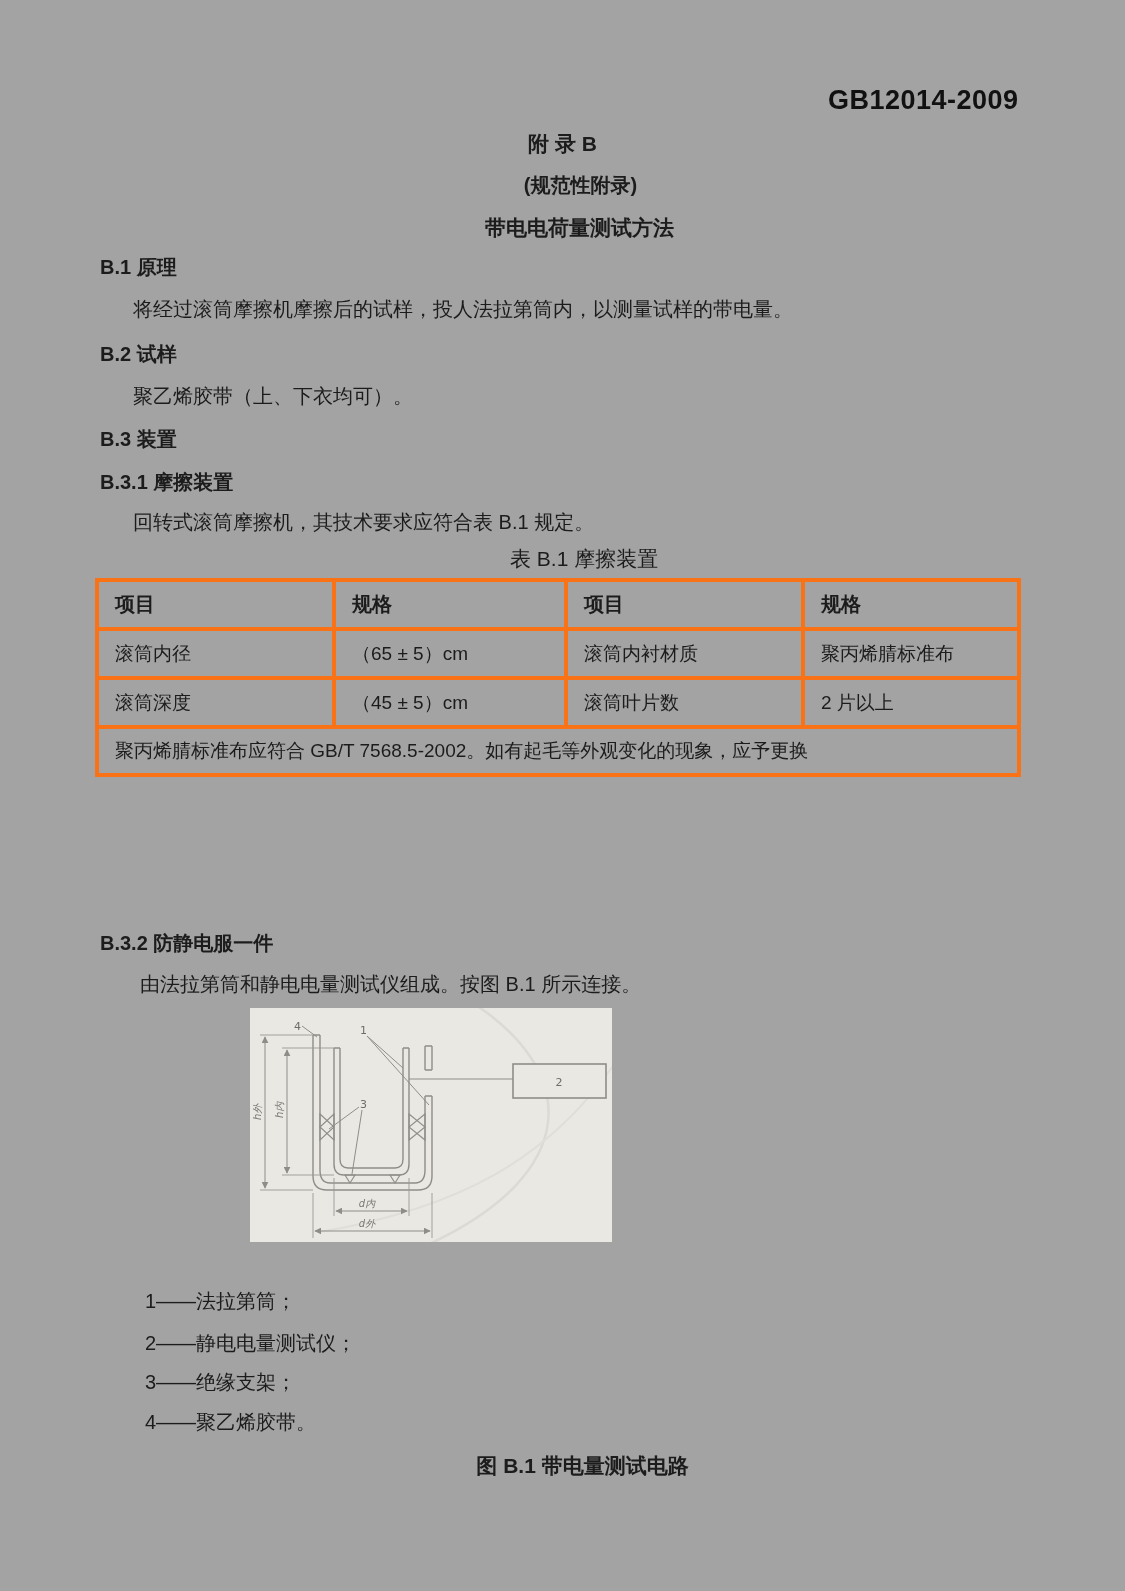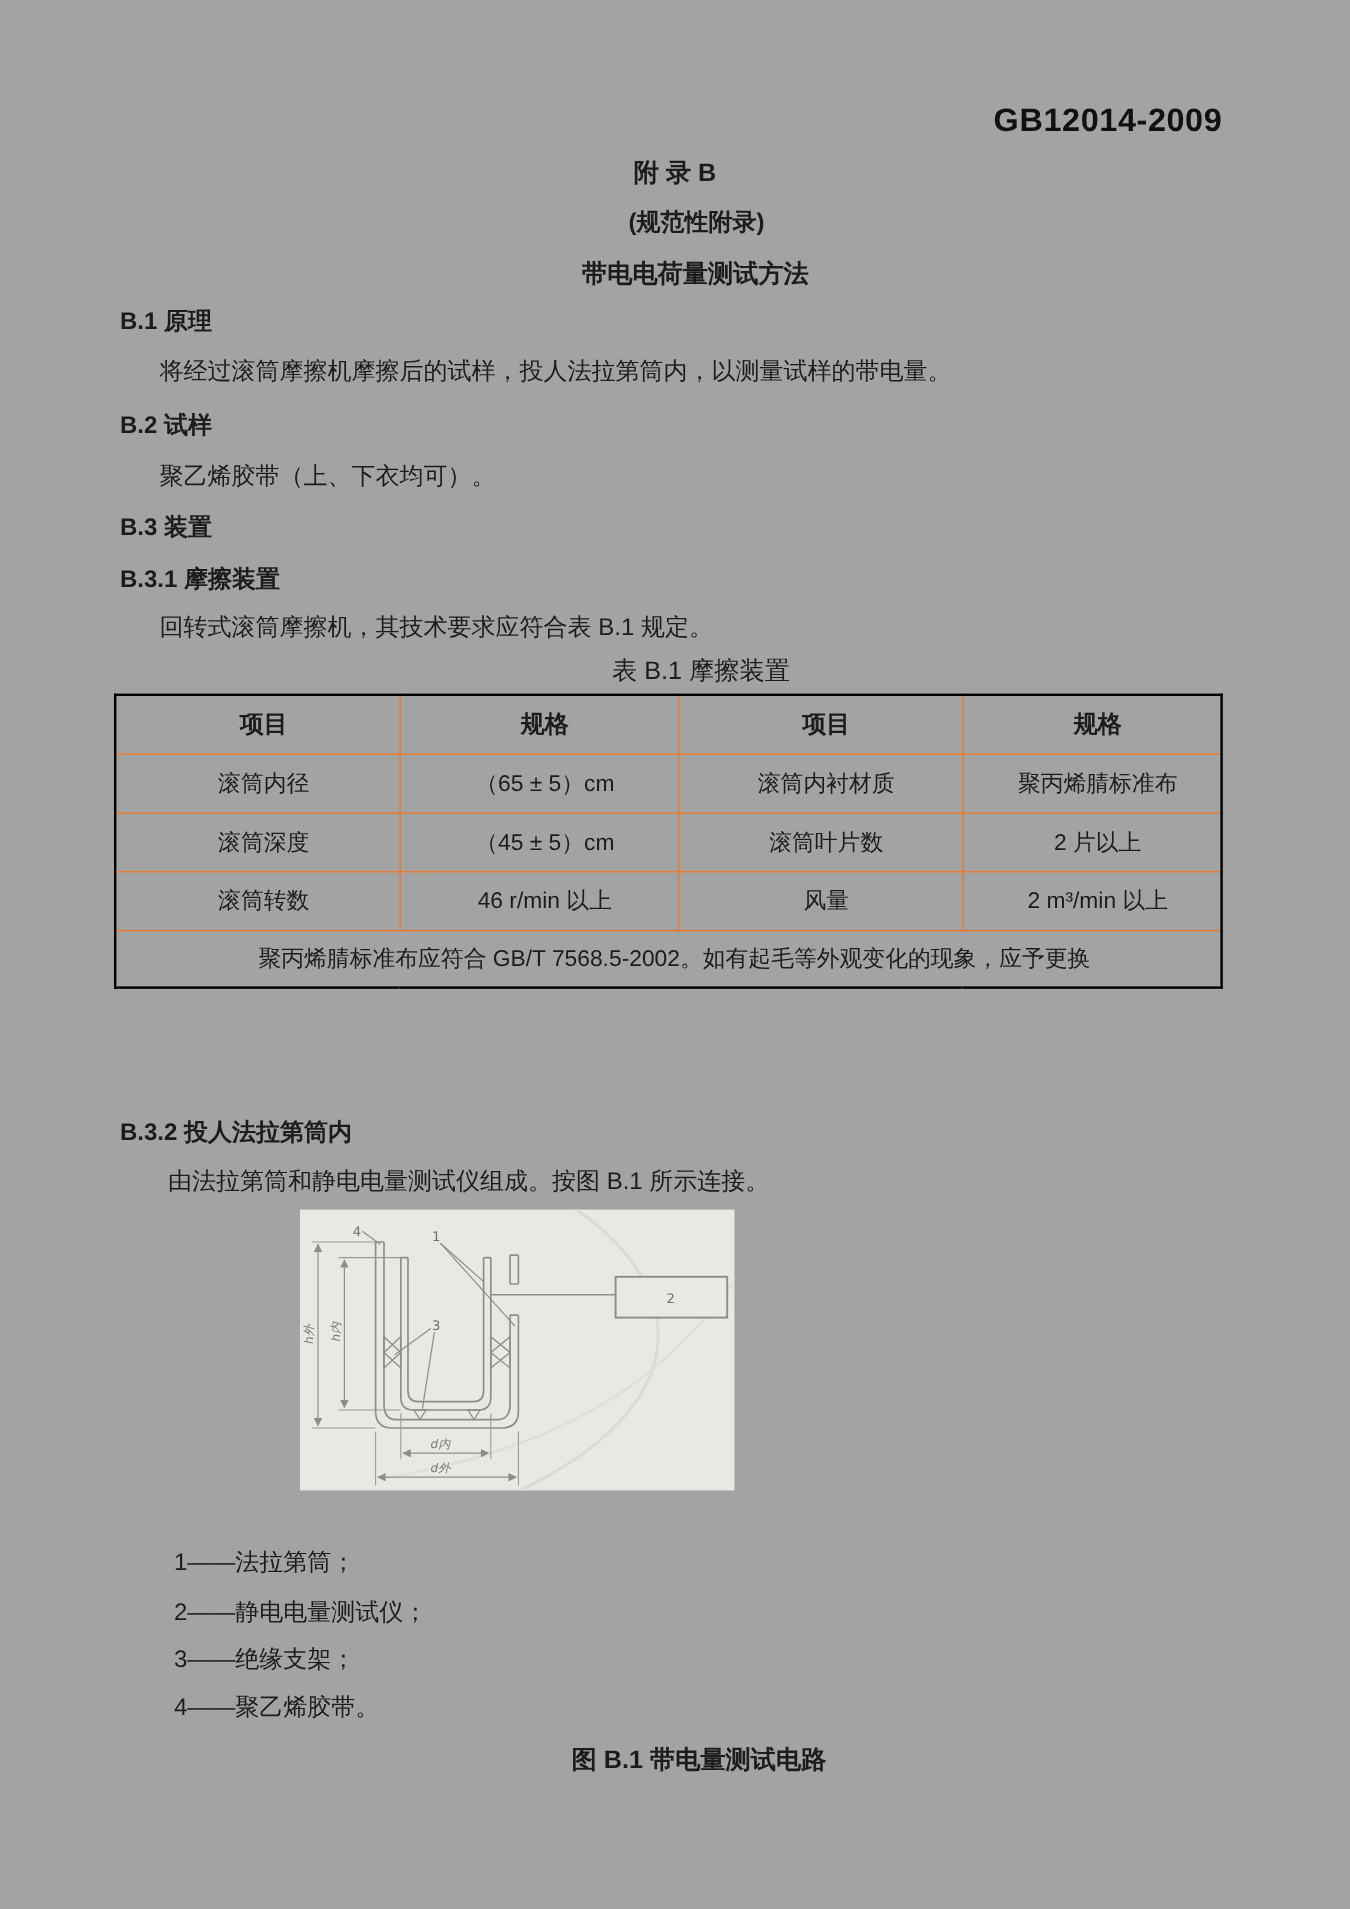--- a/index.html
+++ b/index.html
@@ -8,21 +8,21 @@
     font-family:"Liberation Sans","DejaVu Sans",sans-serif;color:#1c1c1c;overflow:hidden;
   }
   .abs{position:absolute;}
   .std-code{font-size:27px;font-weight:700;letter-spacing:.5px;color:#111;}
   .chead{left:0;right:0;text-align:center;font-weight:700;}
   .sec-h{font-size:20px;font-weight:700;}
   .para{font-size:20px;}
   .tbl-caption{font-size:21px;}
   table.spec{border-collapse:collapse;table-layout:fixed;}
   table.spec td,table.spec th{
-    border:1px solid #f97316;font-weight:400;text-align:center;vertical-align:middle;
+    border:4px solid #f97316;font-weight:400;text-align:left;vertical-align:middle;
     padding:0 6px 0 16px;font-size:19px;color:#1c1c1c;
   }
   table.spec th{font-size:20px;font-weight:700;}
   table.spec{border:2px solid #000;}
   td.footnote{font-weight:700;font-size:20px;padding-left:10px;}
   .figure-box{background:#eae8e3;}
   .legend-line{font-size:20px;}
   .fig-caption{left:0;right:0;text-align:center;font-size:21px;font-weight:700;padding-left:40px;}
   svg text{font-family:"DejaVu Sans","Liberation Sans",sans-serif;}
 </style>
@@ -69,33 +69,27 @@
       <td>（65 ± 5）cm</td>
       <td>滚筒内衬材质</td>
       <td>聚丙烯腈标准布</td>
     </tr>
     <tr style="height:49px">
       <td>滚筒深度</td>
       <td>（45 ± 5）cm</td>
       <td>滚筒叶片数</td>
       <td>2 片以上</td>
     </tr>
-    <tr style="height:49px">
-      <td>滚筒转数</td>
-      <td>46 r/min 以上</td>
-      <td>风量</td>
-      <td>2 m³/min 以上</td>
-    </tr>
     <tr style="height:48px">
       <td class="footnote" colspan="4">聚丙烯腈标准布应符合 GB/T  7568.5-2002。如有起毛等外观变化的现象，应予更换</td>
     </tr>
   </tbody>
     </table>
 
-  <div class="abs sec-h" style="left:100px;top:930px;">B.3.2 投人法拉第筒内</div>
+  <div class="abs sec-h" style="left:100px;top:930px;">B.3.2 防静电服一件</div>
   <div class="abs para" style="left:140px;top:971px;">由法拉第筒和静电电量测试仪组成。按图 B.1 所示连接。</div>
 
   <div class="abs figure-box" style="left:250px;top:1008px;width:362px;height:234px;">
     <svg width="362" height="234" viewBox="0 0 362 234">
       <defs>
         <marker id="arr" viewBox="0 0 10 10" refX="9" refY="5" markerWidth="7" markerHeight="7" orient="auto-start-reverse">
           <path d="M0,0 L10,5 L0,10 z" fill="#8f8d88"></path>
         </marker>
       </defs>
 

